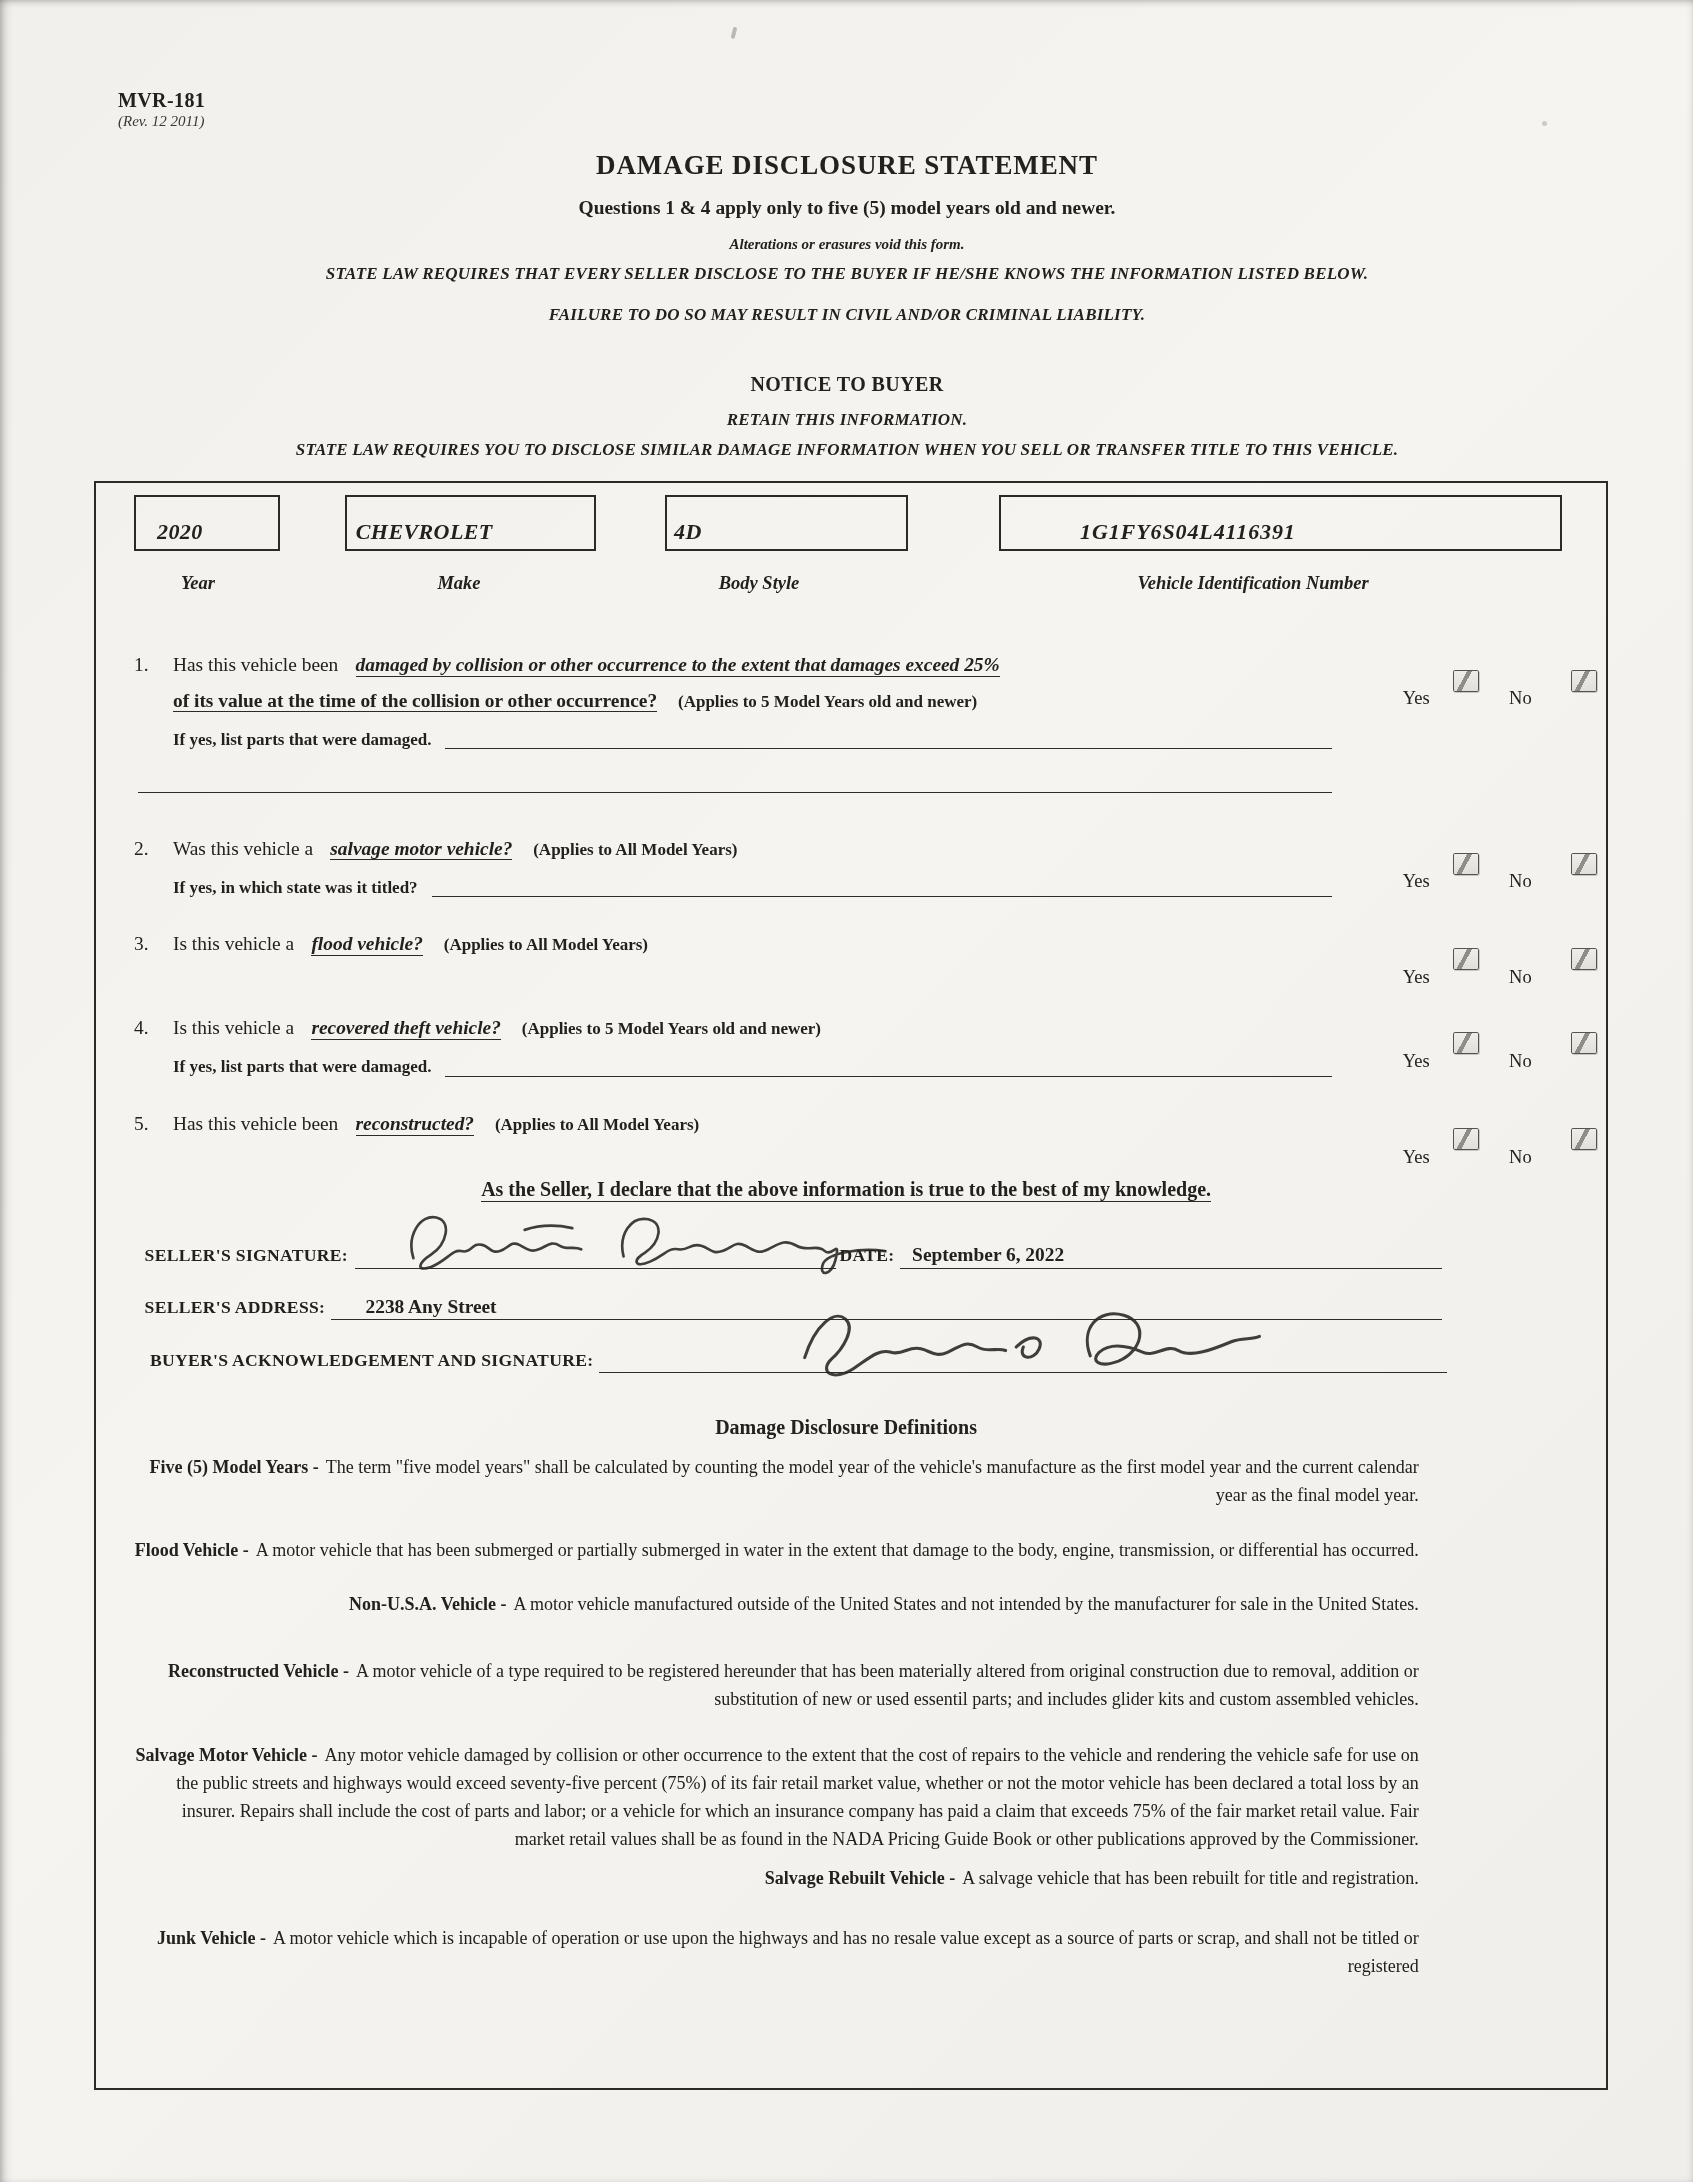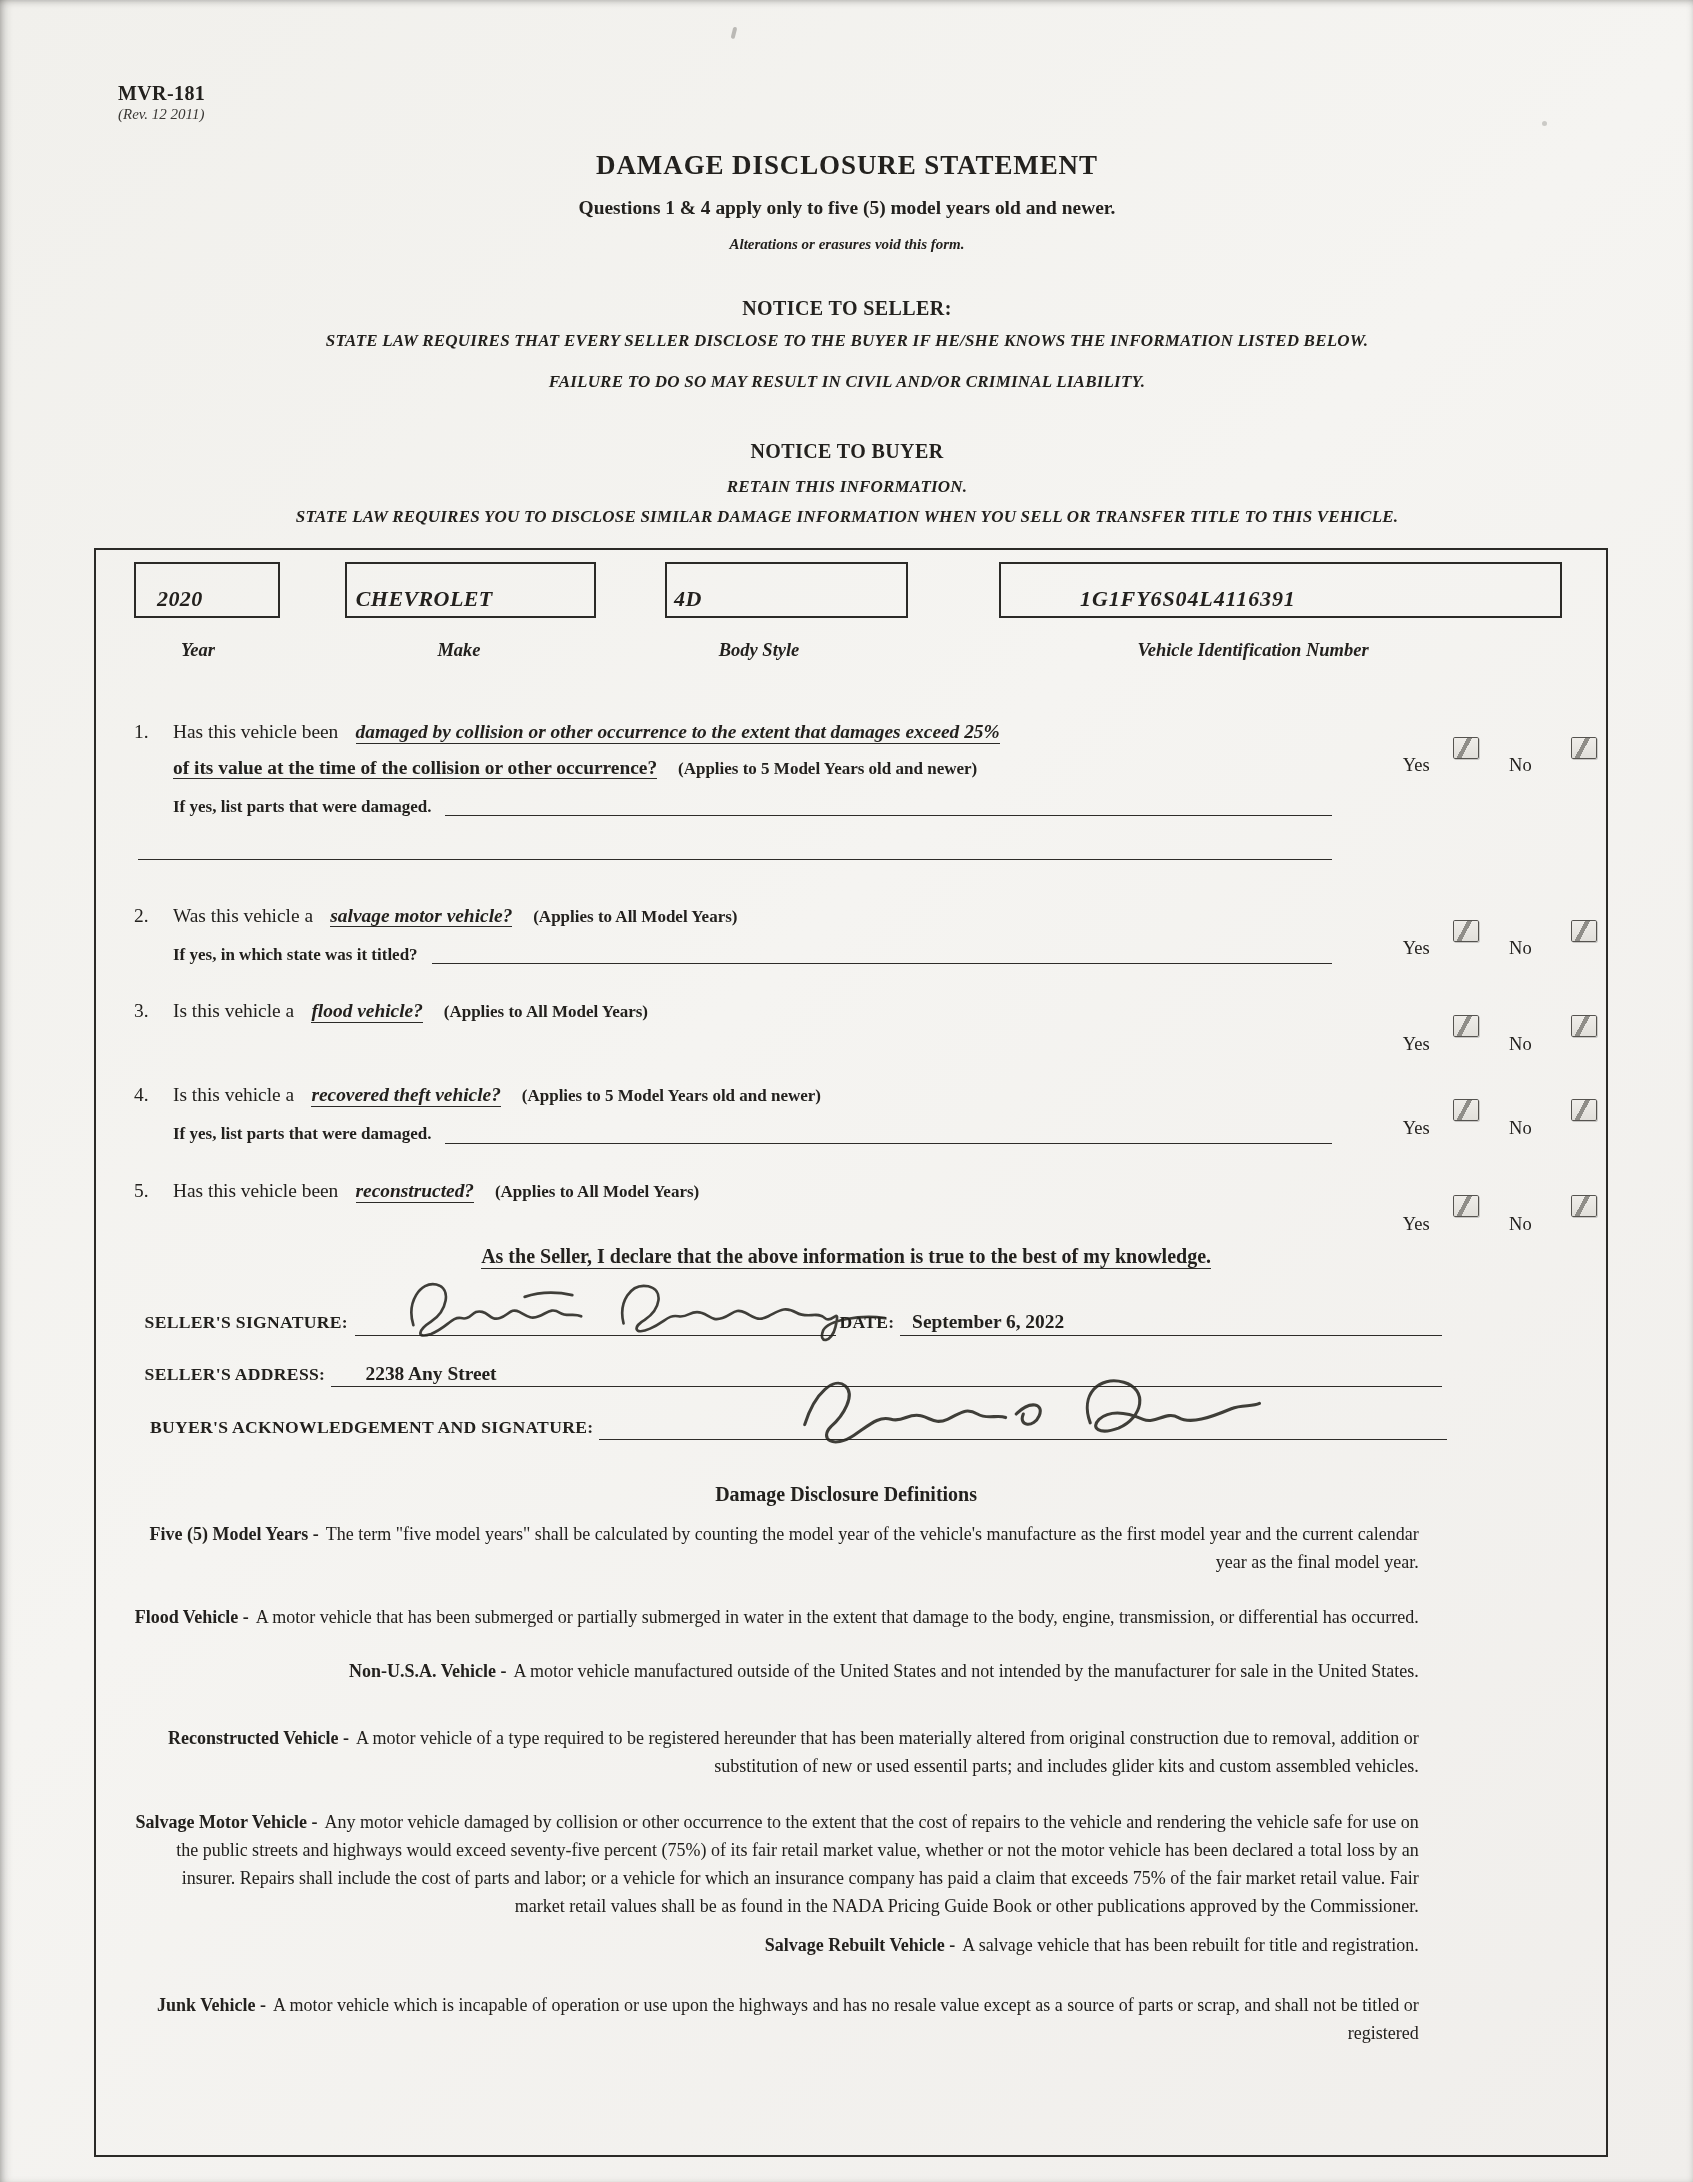--- a/index.html
+++ b/index.html
@@ -18,21 +18,21 @@
                 inset 0 4.4px 8px -4.4px rgba(40,38,35,.28),
                 inset -4.4px 0 8px -5.3px rgba(40,38,35,.22);
   }
 
   
   .artifact { position:absolute; background:#8d8b86; opacity:.55; }
   .artifact-1 { left:732px; top:26.5px; width:4.4px; height:11.5px; border-radius:2.6px; transform:rotate(14deg); }
   .artifact-2 { left:1542px; top:121px; width:5.3px; height:5.3px; border-radius:50%; opacity:.4; }
 
   
-  .form-id { position:absolute; left:118px; top:81px; line-height:1.2; }
+  .form-id { position:absolute; left:118px; top:88px; line-height:1.2; }
   .form-id .num { font-weight:bold; font-size:20px; letter-spacing:0.4px; }
   .form-id .rev { font-style:italic; font-size:15px; color:#3a3835; }
 
   
   .header { text-align:center; padding-top:148px; }
   .title { font-size:27px; font-weight:bold; letter-spacing:0.9px; line-height:35px; }
   .subtitle { margin-top:12.4px; font-size:19.4px; font-weight:bold; line-height:26.5px; }
   .subnote { margin-top:12.4px; font-size:15px; font-weight:bold; font-style:italic; line-height:21px; }
   .notice-heading { margin-top:39px; font-size:20px; font-weight:bold; line-height:28px; letter-spacing:0.4px; }
   .notice-line { font-size:17px; font-weight:bold; font-style:italic; line-height:23px; letter-spacing:0.2px; }
@@ -149,21 +149,20 @@
   <div class="form-id">
     <div class="num">MVR-181</div>
     <div class="rev">(Rev. 12 2011)</div>
   </div>
 
   <div class="header">
     <div class="title">DAMAGE DISCLOSURE STATEMENT</div>
     <div class="subtitle">Questions 1 &amp; 4 apply only to five (5) model years old and newer.</div>
     <div class="subnote">Alterations or erasures void this form.</div>
 
-    <div class="notice-heading">NOTICE TO SELLER:</div>
     <div class="notice-line ns-1">STATE LAW REQUIRES THAT EVERY SELLER DISCLOSE TO THE BUYER IF HE/SHE KNOWS THE INFORMATION LISTED BELOW.</div>
     <div class="notice-line ns-2">FAILURE TO DO SO MAY RESULT IN CIVIL AND/OR CRIMINAL LIABILITY.</div>
 
     <div class="notice-heading nb-head">NOTICE TO BUYER</div>
     <div class="notice-line nb-1">RETAIN THIS INFORMATION.</div>
     <div class="notice-line nb-2">STATE LAW REQUIRES YOU TO DISCLOSE SIMILAR DAMAGE INFORMATION WHEN YOU SELL OR TRANSFER TITLE TO THIS VEHICLE.</div>
   </div>
 
   <div class="form-box">
 

